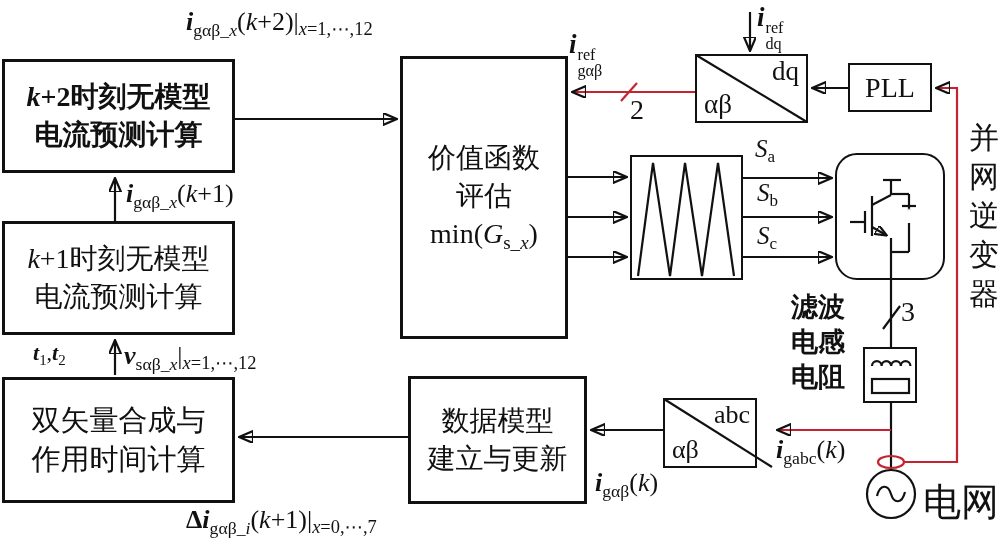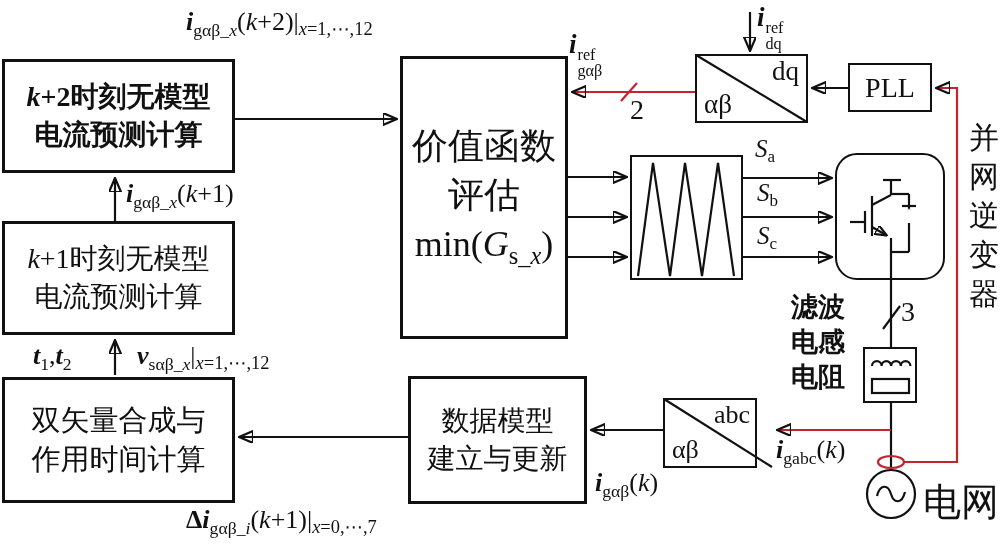--- a/index.html
+++ b/index.html
@@ -42,21 +42,21 @@
       <div class="mline"><span class="seg-r">电流预测计算</span></div>
     </div>
   <div class="box" style="left:2px;top:221px;width:233px;height:114px;font-size:28px;">
       <div class="mline"><span class="seg-i">k</span><span class="seg-r">+1时刻无模型</span></div>
       <div class="mline"><span class="seg-r">电流预测计算</span></div>
     </div>
   <div class="box" style="left:2px;top:377px;width:233px;height:126px;font-size:29px;">
       <div class="mline"><span class="seg-r">双矢量合成与</span></div>
       <div class="mline"><span class="seg-r">作用时间计算</span></div>
     </div>
-  <div class="box" style="left:400px;top:56px;width:168px;height:283px;font-size:36px;">
+  <div class="box" style="left:400px;top:56px;width:168px;height:283px;font-size:28px;">
       <div class="mline"><span class="seg-r">价值函数</span></div>
       <div class="mline"><span class="seg-r">评估</span></div>
       <div class="mline"><span class="seg-r">min(</span><span class="seg-i">G</span><span class="seg-sub">s_</span><span class="seg-subi">x</span><span class="seg-r">)</span></div>
     </div>
   <div class="box" style="left:408px;top:376px;width:179px;height:128px;font-size:28px;">
       <div class="mline"><span class="seg-r">数据模型</span></div>
       <div class="mline"><span class="seg-r">建立与更新</span></div>
     </div>
 
   <div class="box thin" style="left:630px;top:155px;width:113px;height:125px;"></div>
@@ -155,24 +155,24 @@
       <ellipse cx="891" cy="462" rx="13" ry="6" stroke-width="2.4" style="stroke: rgb(196, 36, 48);"></ellipse>
     </g>
   </svg>
 
   <div class="lab" style="left:186px;top:5px;font-size:26px;">
       <div class="mline"><span class="seg-bi">i</span><span class="seg-sub">gαβ_</span><span class="seg-subi">x</span><span class="seg-r">(</span><span class="seg-i">k</span><span class="seg-r">+2)|</span><span class="seg-smi">x</span><span class="seg-sm">=1,⋯,12</span></div>
     </div>
   <div class="lab" style="left:126px;top:177px;font-size:26px;">
       <div class="mline"><span class="seg-bi">i</span><span class="seg-sub">gαβ_</span><span class="seg-subi">x</span><span class="seg-r">(</span><span class="seg-i">k</span><span class="seg-r">+1)</span></div>
     </div>
-  <div class="lab" style="left:33px;top:339px;font-size:26px;">
+  <div class="lab" style="left:33px;top:339px;font-size:22px;">
       <div class="mline"><span class="seg-bi">t</span><span class="seg-sub">1</span><span class="seg-r">,</span><span class="seg-bi">t</span><span class="seg-sub">2</span></div>
     </div>
-  <div class="lab" style="left:124px;top:339px;font-size:26px;margin-left:13px;">
+  <div class="lab" style="left:124px;top:339px;font-size:26px;">
       <div class="mline"><span class="seg-bi">v</span><span class="seg-sub">sαβ_</span><span class="seg-subi">x</span><span class="seg-r">|</span><span class="seg-smi">x</span><span class="seg-sm">=1,⋯,12</span></div>
     </div>
   <div class="lab" style="left:186px;top:503px;font-size:26px;">
       <div class="mline"><span class="seg-b">Δ</span><span class="seg-bi">i</span><span class="seg-sub">gαβ_</span><span class="seg-subi">i</span><span class="seg-r">(</span><span class="seg-i">k</span><span class="seg-r">+1)|</span><span class="seg-smi">x</span><span class="seg-sm">=0,⋯,7</span></div>
     </div>
   <div class="lab" style="left:588px;top:466px;font-size:26px;padding-left:7px;">
       <div class="mline"><span class="seg-bi">i</span><span class="seg-sub">gαβ</span><span class="seg-r">(</span><span class="seg-i">k</span><span class="seg-r">)</span></div>
     </div>
   <div class="lab" style="left:776px;top:433px;font-size:26px;">
       <div class="mline"><span class="seg-bi">i</span><span class="seg-sub">gabc</span><span class="seg-r">(</span><span class="seg-i">k</span><span class="seg-r">)</span></div>

